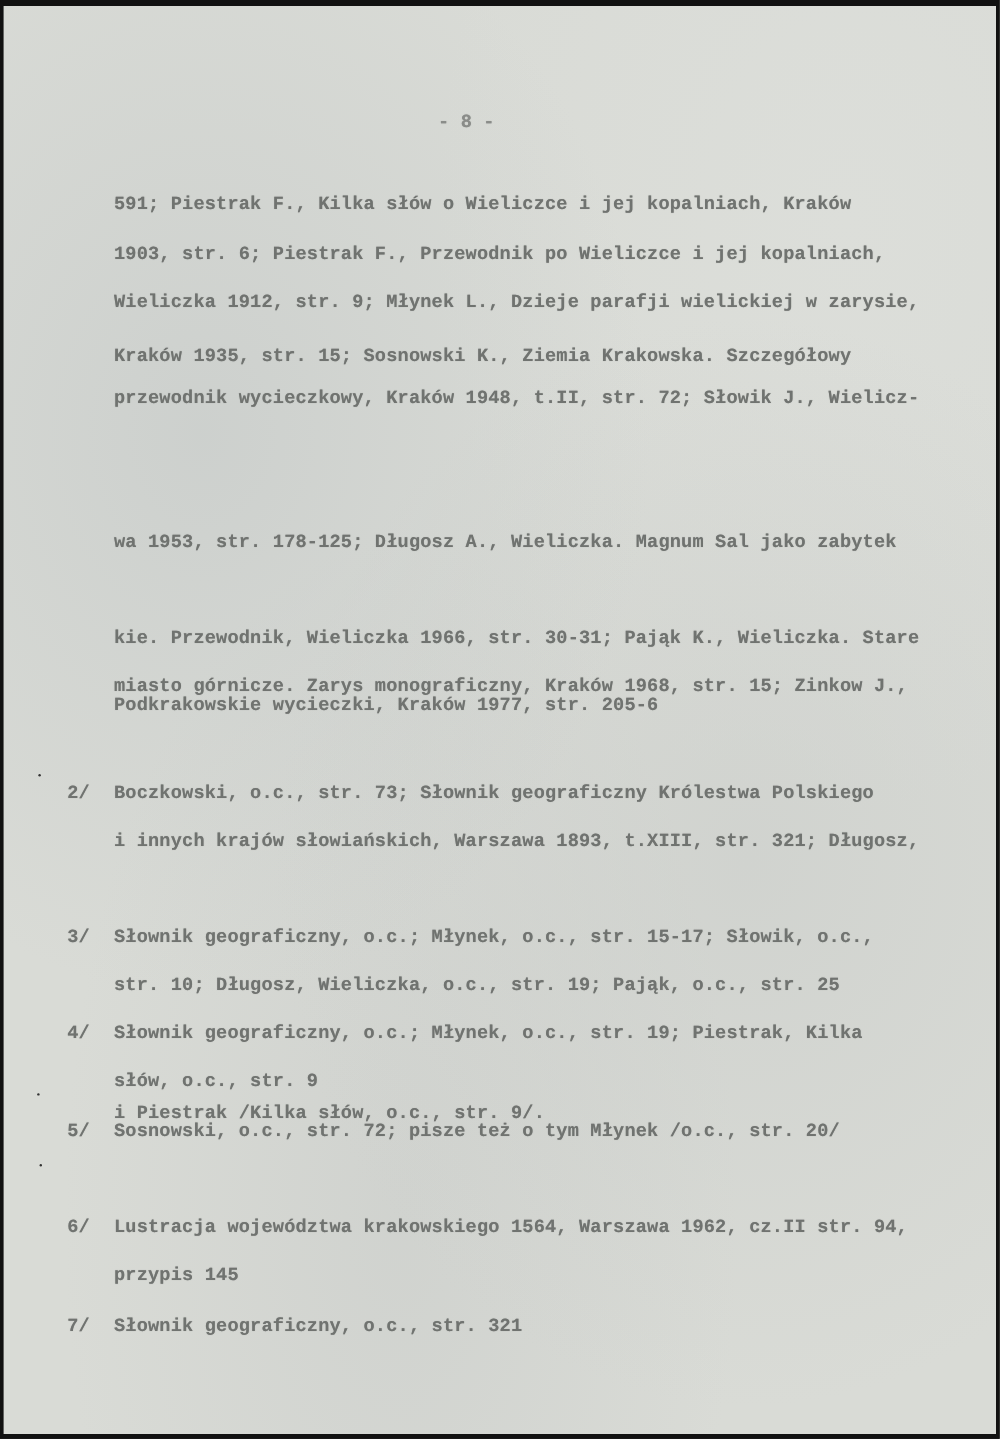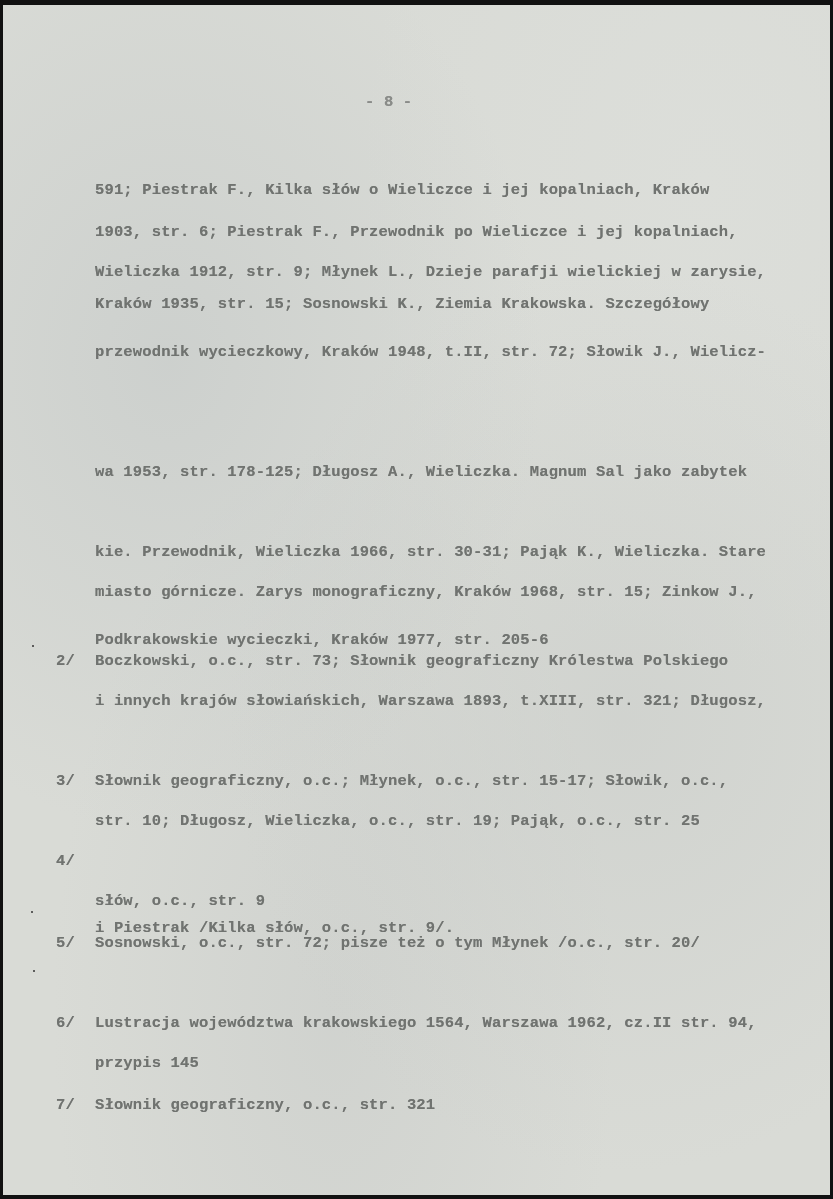--- a/index.html
+++ b/index.html
@@ -36,21 +36,20 @@
       font-weight: bold;
       text-shadow: 0 0 0.6px rgba(90,92,90,0.5);
     }
     .page-number {
       left: 362px;
       top: 88px;
       color: #8a8c89;
     }
     .line {
       left: 92px;
-      margin-top: 20px;
     }
     .fn-number {
       left: 53px;
     }
     .fn-cont {
       left: 92px;
       font-family: Liberation Mono, monospace;
     }
     .speck {
       position: absolute;
@@ -63,36 +62,37 @@
 </head>
 <body>
 
 <div class="page">
 
   <div class="typed page-number">- 8 -</div>
 
   <div class="typed line" style="top:156px">591; Piestrak F., Kilka słów o Wieliczce i jej kopalniach, Kraków</div>
   <div class="typed line" style="top:198px">1903, str. 6; Piestrak F., Przewodnik po Wieliczce i jej kopalniach,</div>
   <div class="typed line" style="top:238px">Wieliczka 1912, str. 9; Młynek L., Dzieje parafji wielickiej w zarysie,</div>
-  <div class="typed line" style="top:270px">Kraków 1935, str. 15; Sosnowski K., Ziemia Krakowska. Szczegółowy</div>
+  <div class="typed line" style="top:283px">Kraków 1935, str. 15; Sosnowski K., Ziemia Krakowska. Szczegółowy</div>
   <div class="typed line" style="top:318px">przewodnik wycieczkowy, Kraków 1948, t.II, str. 72; Słowik J., Wielicz-</div>
   <div class="typed line" style="top:438px">wa 1953, str. 178-125; Długosz A., Wieliczka. Magnum Sal jako zabytek</div>
   <div class="typed line" style="top:518px">kie. Przewodnik, Wieliczka 1966, str. 30-31; Pająk K., Wieliczka. Stare</div>
   <div class="typed line" style="top:558px">miasto górnicze. Zarys monograficzny, Kraków 1968, str. 15; Zinkow J.,</div>
-  <div class="typed line" style="top:606px">Podkrakowskie wycieczki, Kraków 1977, str. 205-6</div>
+  <div class="typed line" style="top:574px">Podkrakowskie wycieczki, Kraków 1977, str. 205-6</div>
 
   <div class="typed fn-number" style="top:647px">2/</div>
   <div class="typed fn-cont" style="top:647px">Boczkowski, o.c., str. 73; Słownik geograficzny Królestwa Polskiego</div>
   <div class="typed fn-cont" style="top:687px">i innych krajów słowiańskich, Warszawa 1893, t.XIII, str. 321; Długosz,</div>
 
   <div class="typed fn-number" style="top:767px">3/</div>
   <div class="typed fn-cont" style="top:767px">Słownik geograficzny, o.c.; Młynek, o.c., str. 15-17; Słowik, o.c.,</div>
   <div class="typed fn-cont" style="top:807px">str. 10; Długosz, Wieliczka, o.c., str. 19; Pająk, o.c., str. 25</div>
 
   <div class="typed fn-number" style="top:847px">4/</div>
+  <div class="typed fn-cont" style="top:847px">Słownik geograficzny, o.c.; Młynek, o.c., str. 19; Piestrak, Kilka</div>
   <div class="typed fn-cont" style="top:887px">słów, o.c., str. 9</div>
 
   <div class="typed fn-number" style="top:929px">5/</div>
   <div class="typed fn-cont" style="top:929px">Sosnowski, o.c., str. 72; pisze też o tym Młynek /o.c., str. 20/</div>
   <div class="typed fn-cont" style="top:914px">i Piestrak /Kilka słów, o.c., str. 9/.</div>
 
   <div class="typed fn-number" style="top:1009px">6/</div>
   <div class="typed fn-cont" style="top:1009px">Lustracja województwa krakowskiego 1564, Warszawa 1962, cz.II str. 94,</div>
   <div class="typed fn-cont" style="top:1049px">przypis 145</div>
 

